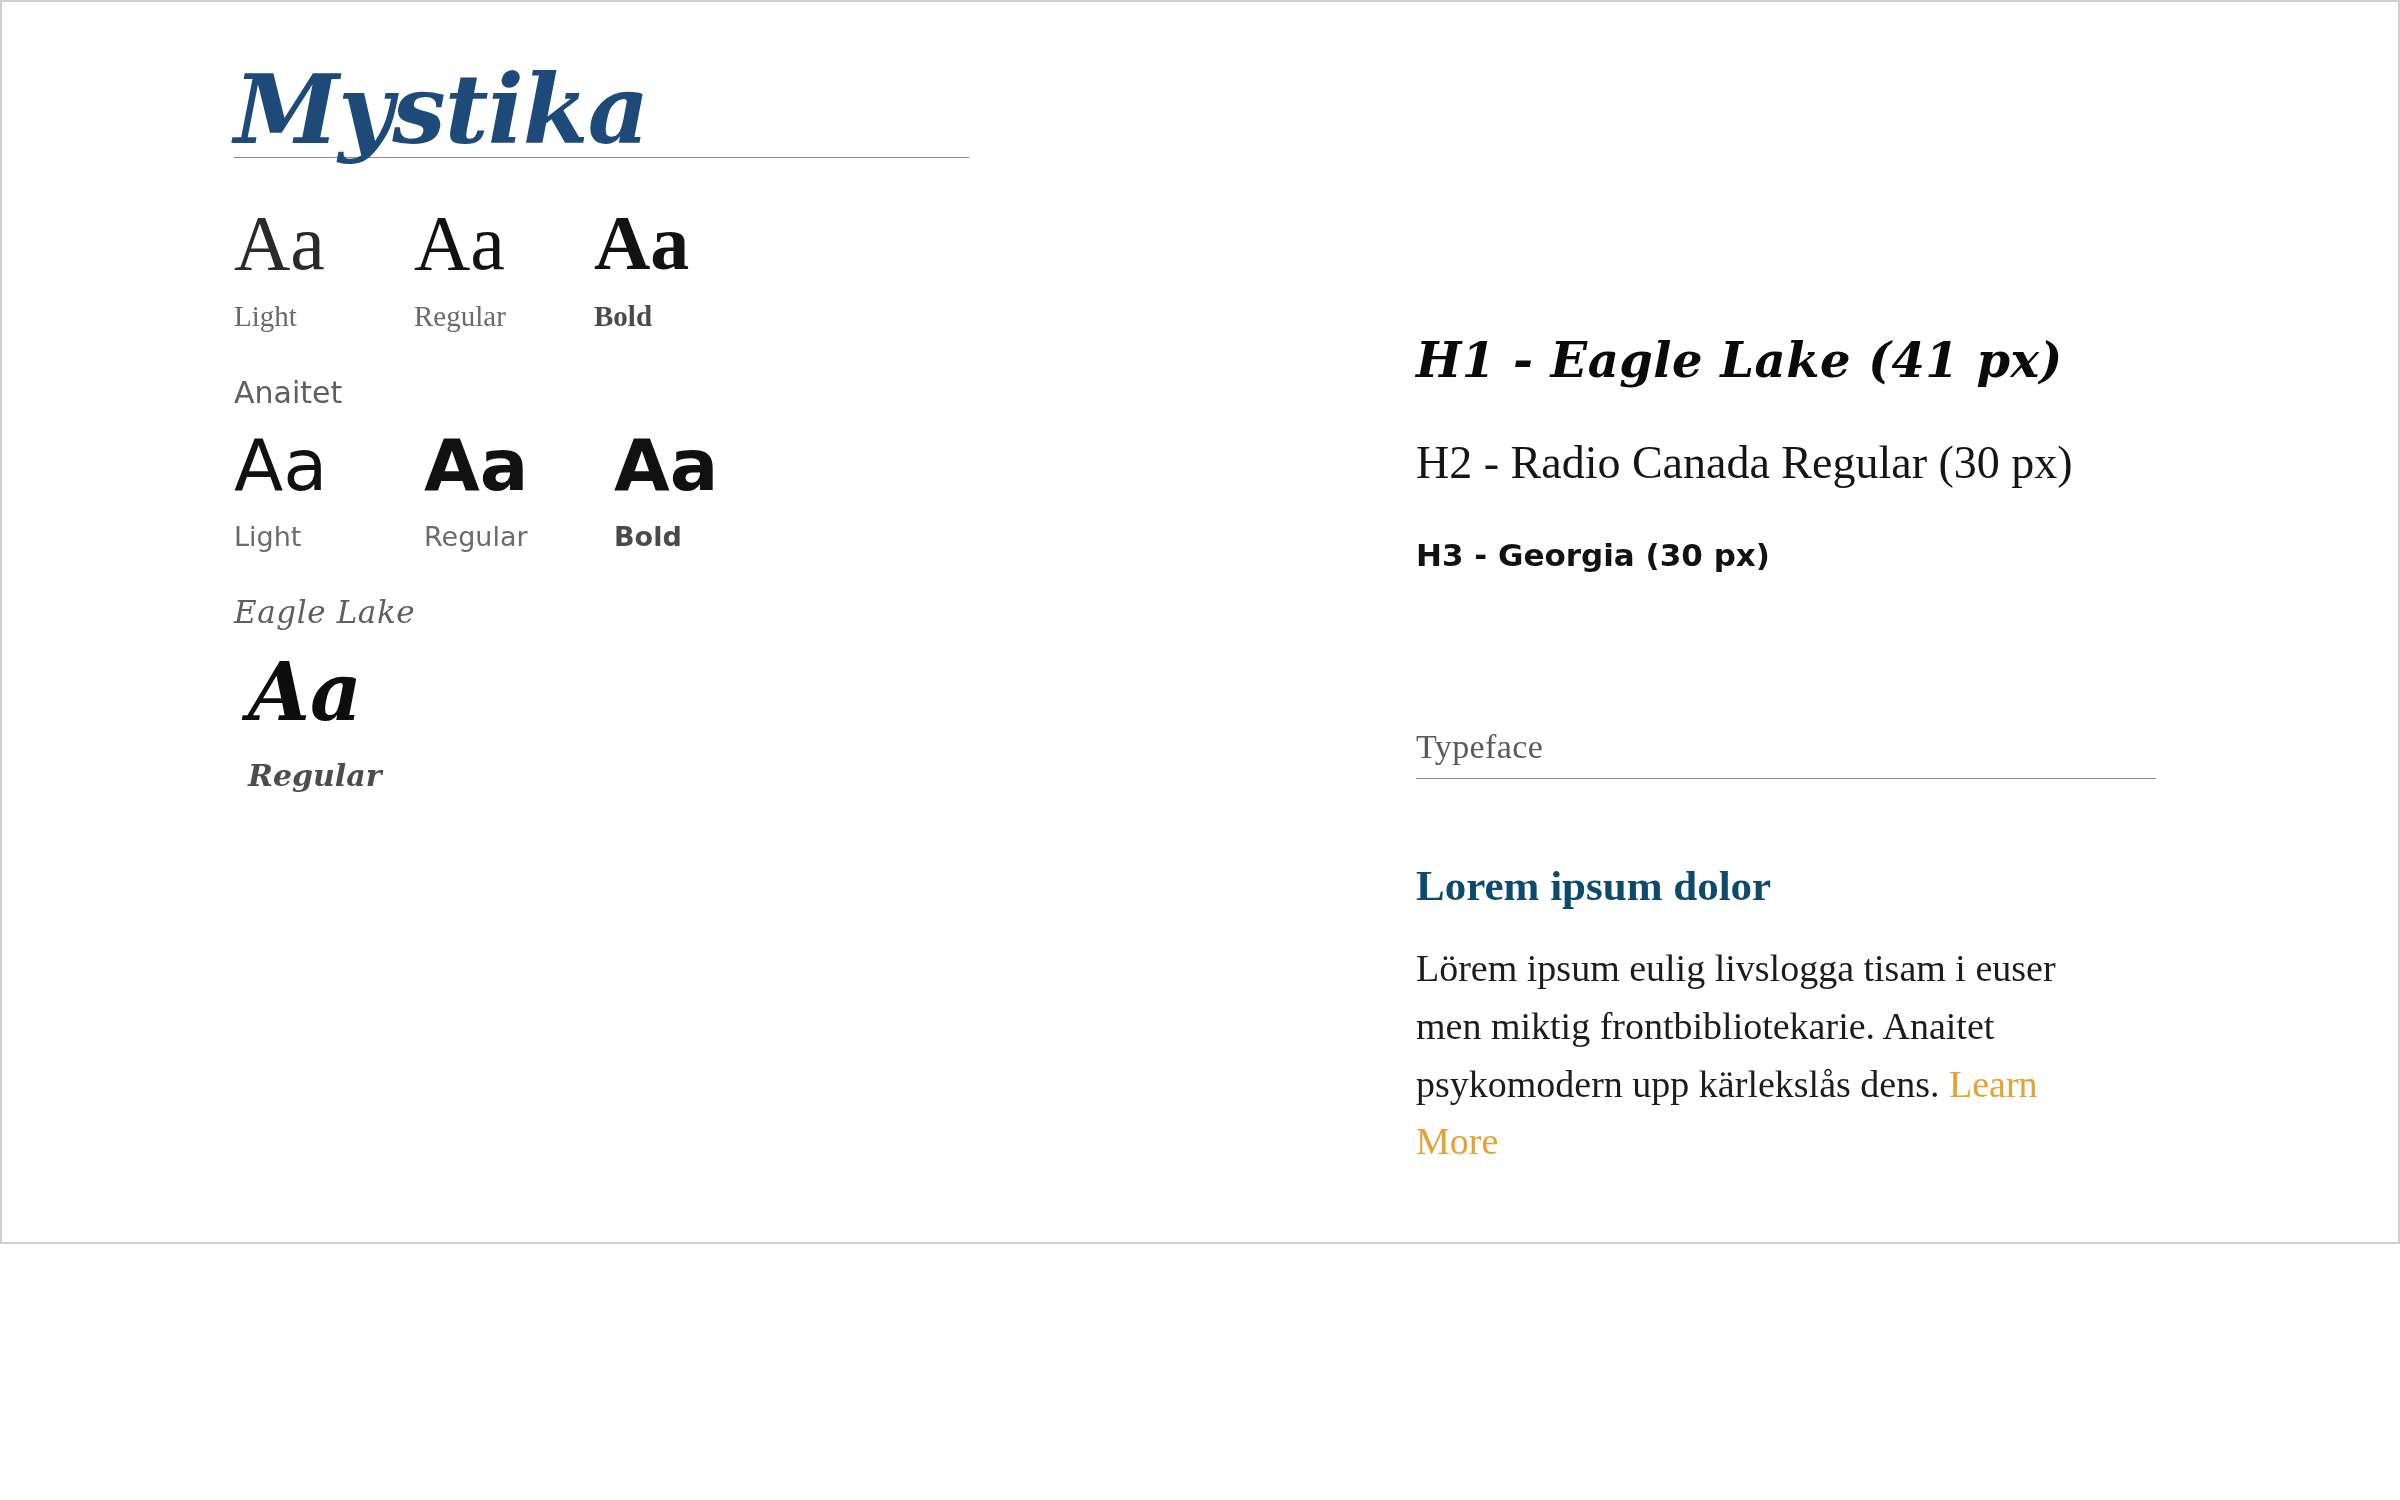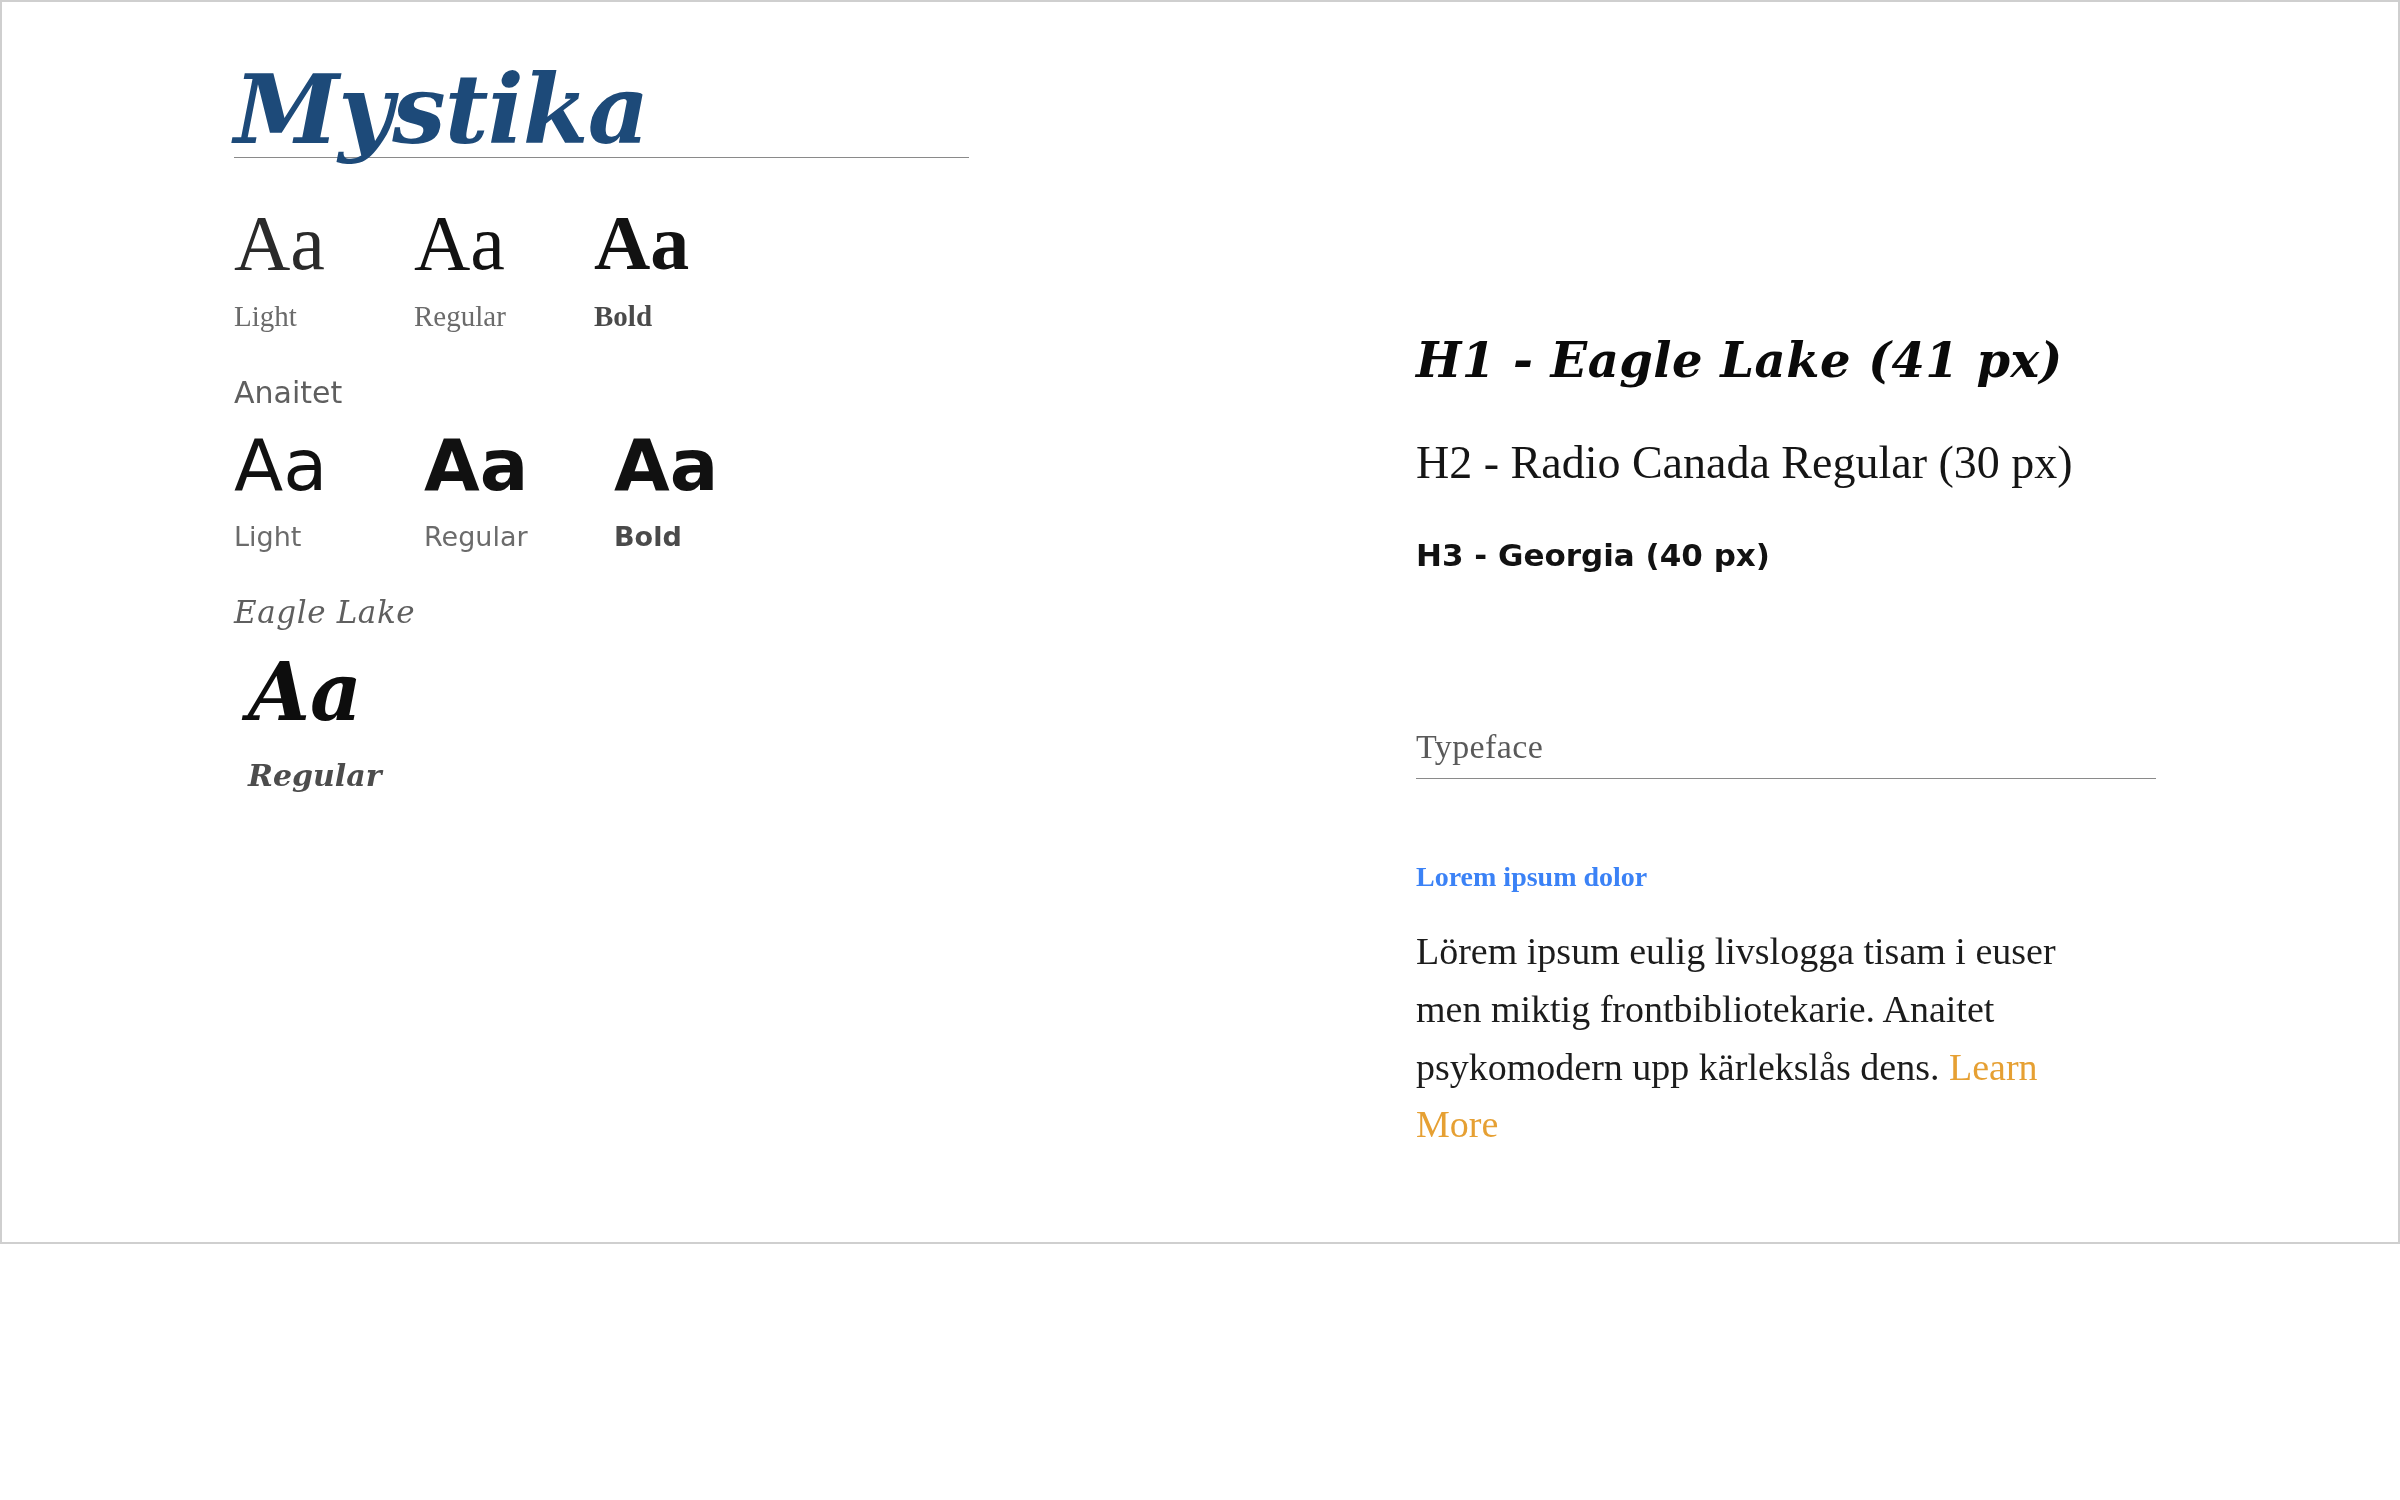--- a/index.html
+++ b/index.html
@@ -189,22 +189,22 @@
   }
   .rule-right {
     height: 1px;
     background: #8a8a8a;
     width: 740px;
   }
 
   .para-heading {
     font-family: "Liberation Serif", "DejaVu Serif", serif;
     font-weight: 700;
-    font-size: 28px;
-    color: #3b82f6;
+    font-size: 43px;
+    color: #0c4a6e;
     margin-top: 82px;
   }
 
   .para-body {
     font-family: "Liberation Serif", "DejaVu Serif", serif;
     font-size: 38px;
     line-height: 1.52;
     color: #1c1c1c;
     margin-top: 30px;
     width: 640px;
@@ -269,21 +269,21 @@
         <div class="weight-label-display">Regular</div>
       </div>
     </div>
 
   </div>
 
   <div id="right-col">
 
     <div class="h1-sample">H1 - Eagle Lake (41 px)</div>
     <div class="h2-sample">H2 - Radio Canada Regular (30 px)</div>
-    <div class="h3-sample">H3 - Georgia (40 px)</div>
+    <div class="h3-sample">H3 - Georgia (30 px)</div>
 
     <div class="paragraph-label">Typeface</div>
     <div class="rule-right"></div>
 
     <div class="para-heading">Lorem ipsum dolor</div>
 
     <div class="para-body">
       <span>Lörem ipsum eulig livslogga tisam i euser men miktig frontbibliotekarie. Anaitet psykomodern upp kärlekslås dens. </span><a class="learn-more" href="#">Learn More</a>
     </div>
 

